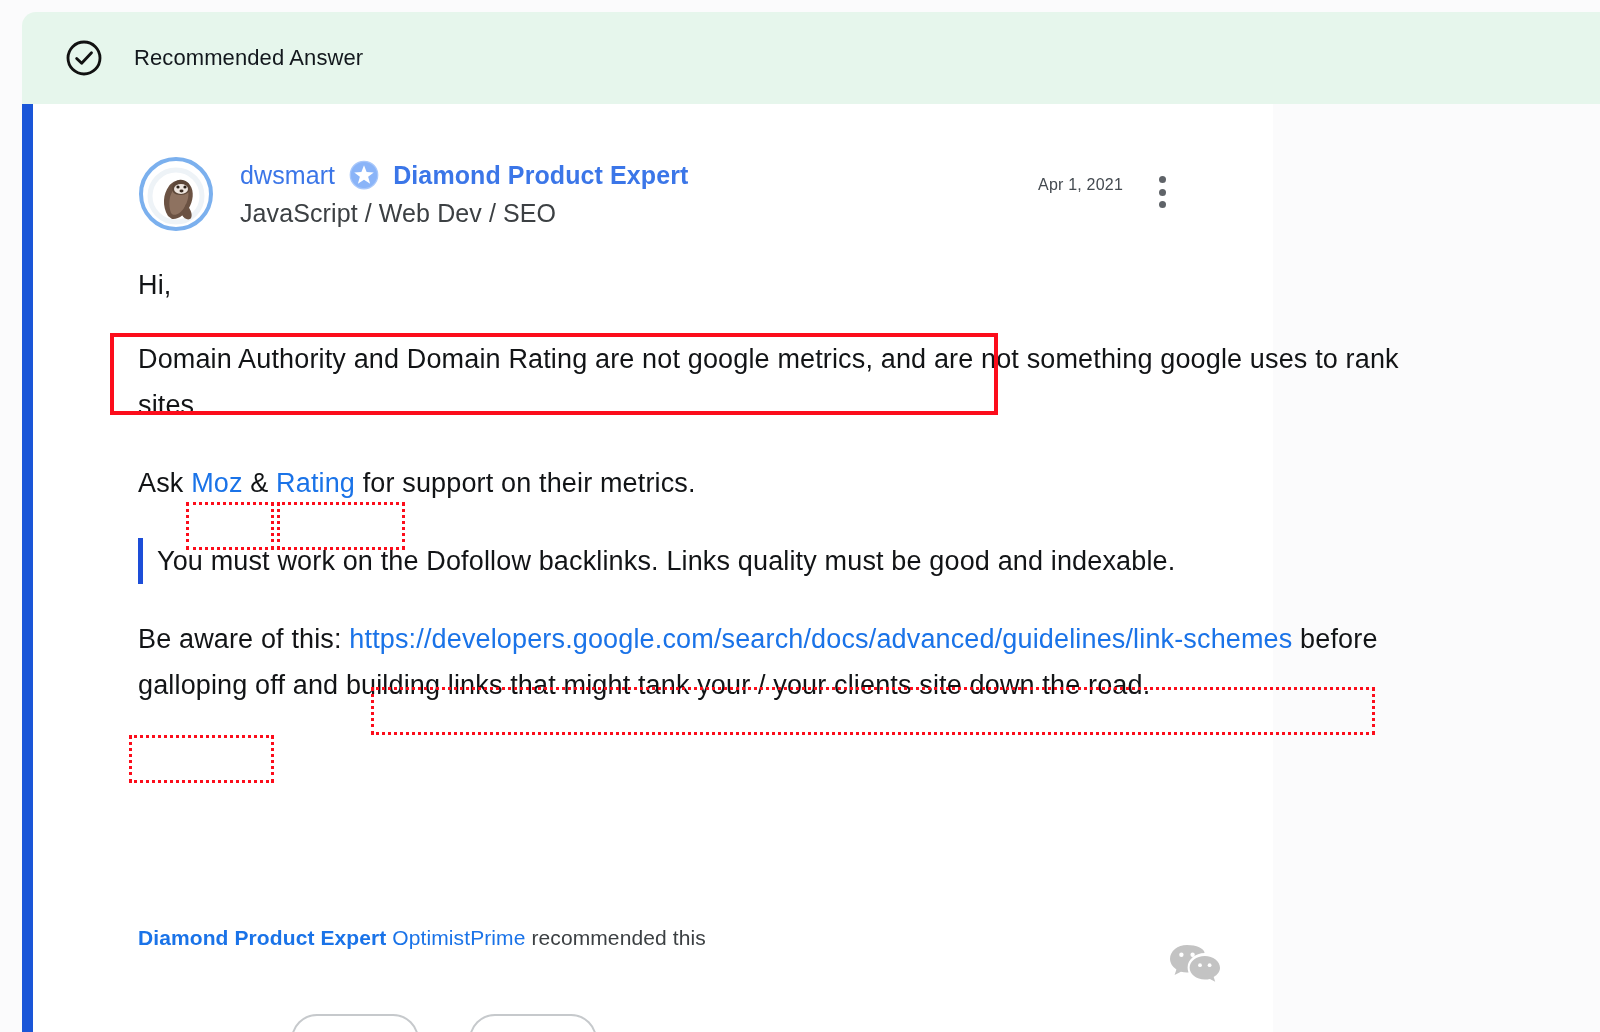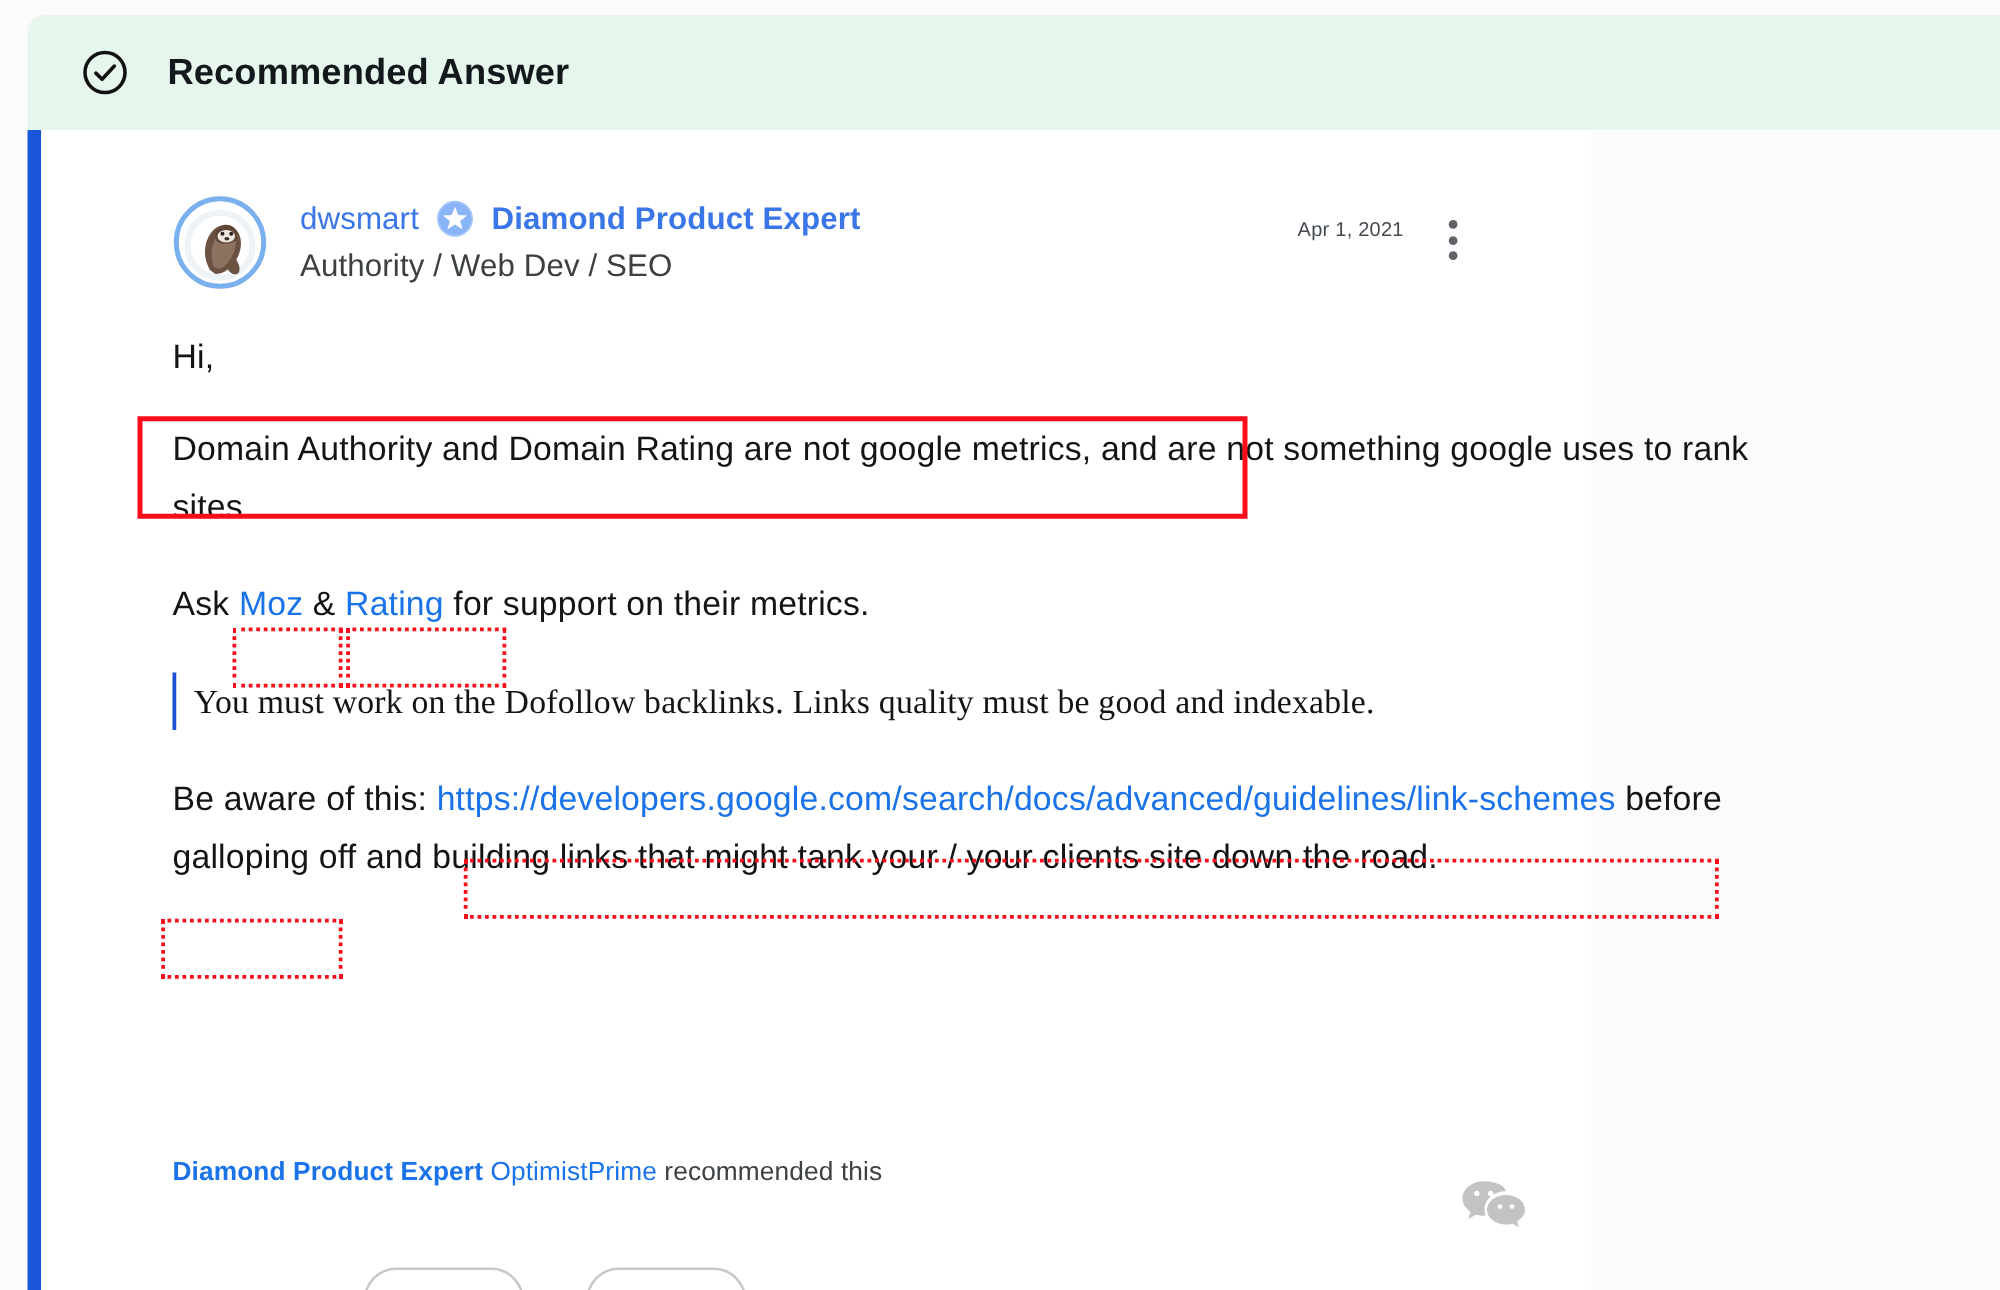--- a/index.html
+++ b/index.html
@@ -25,22 +25,22 @@
     width: 1578px; height: 92px;
     background: #e6f6ec;
     border-top-left-radius: 14px;
     display: flex;
     align-items: center;
     padding-left: 42px;
     gap: 30px;
   }
   .check-icon { width: 40px; height: 40px; flex: 0 0 auto; display:block; }
   .rec-title {
-    font-size: 29px;
-    font-weight: 700;
+    font-size: 22px;
+    font-weight: 400;
     color: #13181d;
     letter-spacing: .1px;
   }
 
   
   .left-bar {
     position: absolute;
     left: 22px; top: 104px;
     width: 11px; height: 928px;
     background: #1a56d8;
@@ -121,24 +121,23 @@
     left: 105px; top: 158px;
     width: 1320px;
     font-size: 27px;
     line-height: 46px;
     color: #121416;
     letter-spacing: .15px;
   }
   .answer-body p { margin: 0 0 32px 0; }
   .answer-body p.tight { margin-bottom: 28px; }
   .quote-line {
-    border-left: 3px solid #1d4ed8;
+    border-left: 5px solid #1d4ed8;
     padding-left: 14px;
     margin: 0 0 32px 0;
-    font-family: Liberation Serif, serif;
   }
   a.link { color: #1a73e8; text-decoration: none; }
 
   
   .rec-footer {
     position: absolute;
     left: 105px; top: 822px;
     font-size: 21px;
     color: #3c4043;
     letter-spacing: .1px;
@@ -216,21 +215,21 @@
       <div class="author-meta">
         <div class="author-line1">
           <span class="author-name">dwsmart</span>
           <svg class="badge-icon" viewBox="0 0 24 24">
             <circle cx="12" cy="12" r="11" fill="#8ab4f8"></circle>
             <circle cx="12" cy="12" r="11" fill="none" stroke="#a8c7fa" stroke-width="1"></circle>
             <path d="M12 4.2 L14.1 9.6 L19.8 9.9 L15.3 13.4 L16.9 18.9 L12 15.7 L7.1 18.9 L8.7 13.4 L4.2 9.9 L9.9 9.6 Z" fill="#ffffff"></path>
           </svg>
           <span class="expert-label">Diamond Product Expert</span>
         </div>
-        <div class="author-sub">Authority / Web Dev / SEO</div>
+        <div class="author-sub">JavaScript / Web Dev / SEO</div>
       </div>
     </div>
 
     <div class="post-date">Apr 1, 2021</div>
     <div class="kebab">
       <i></i>
         <i></i>
         <i></i>
     </div>
 

